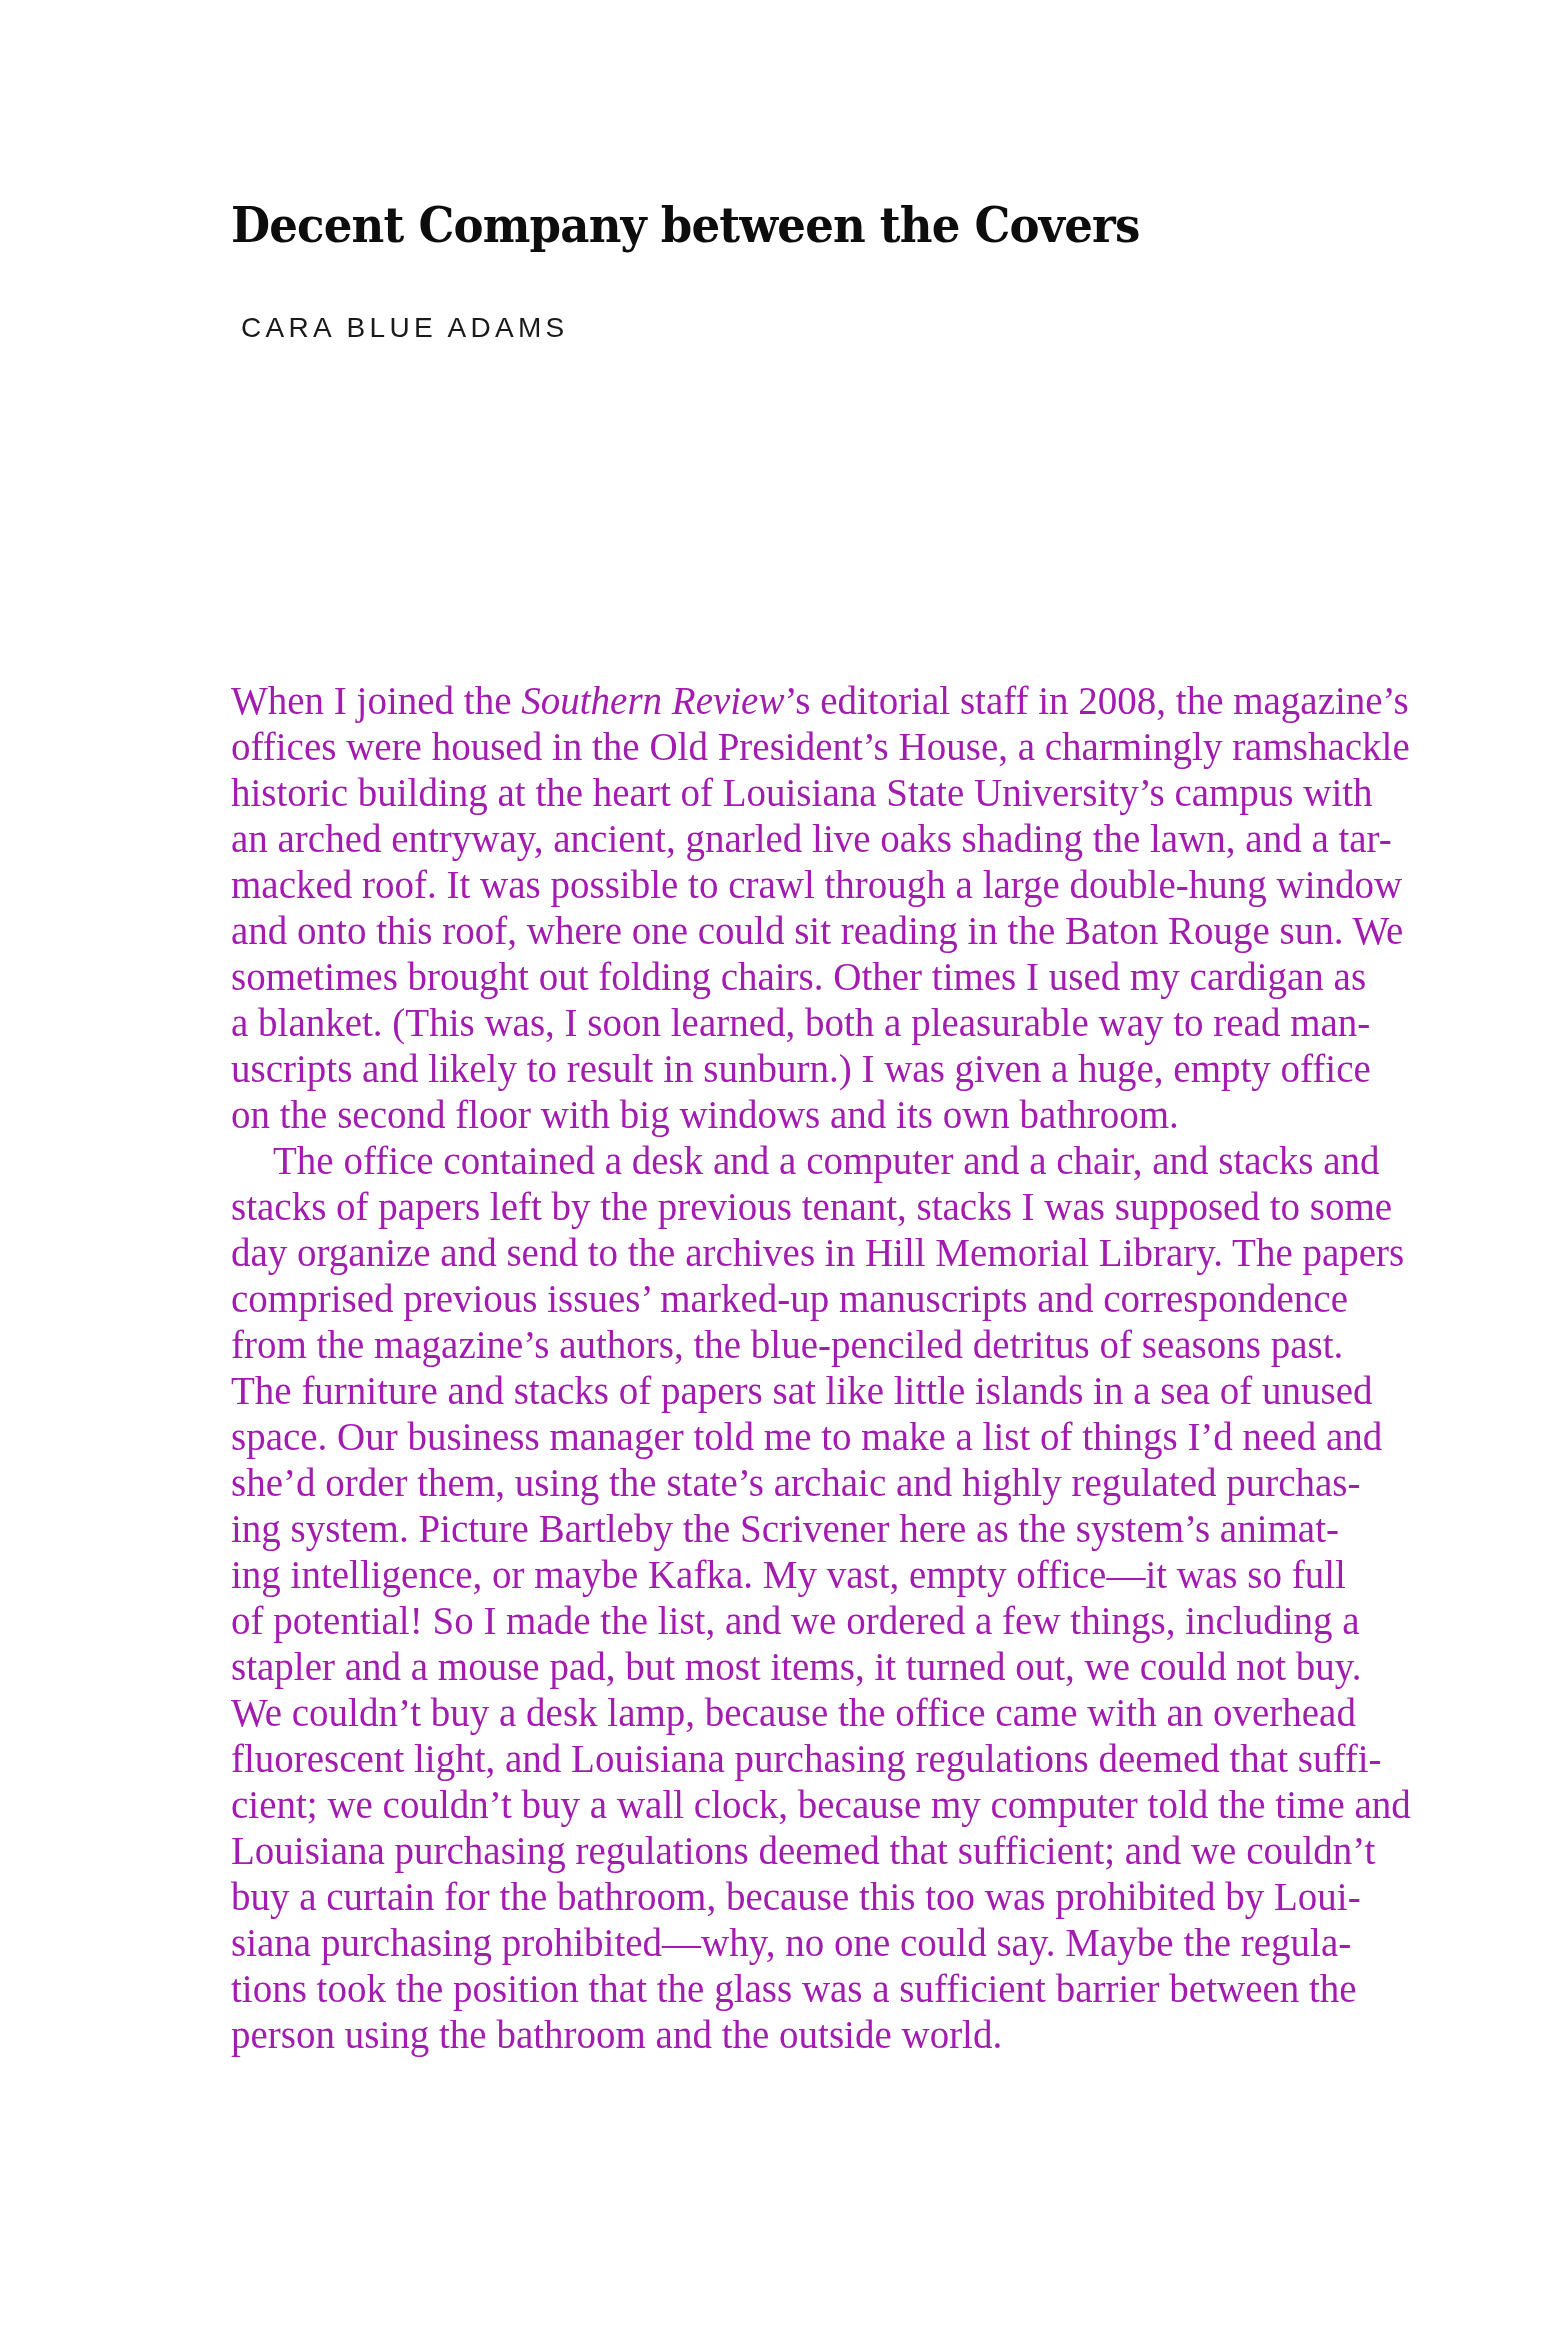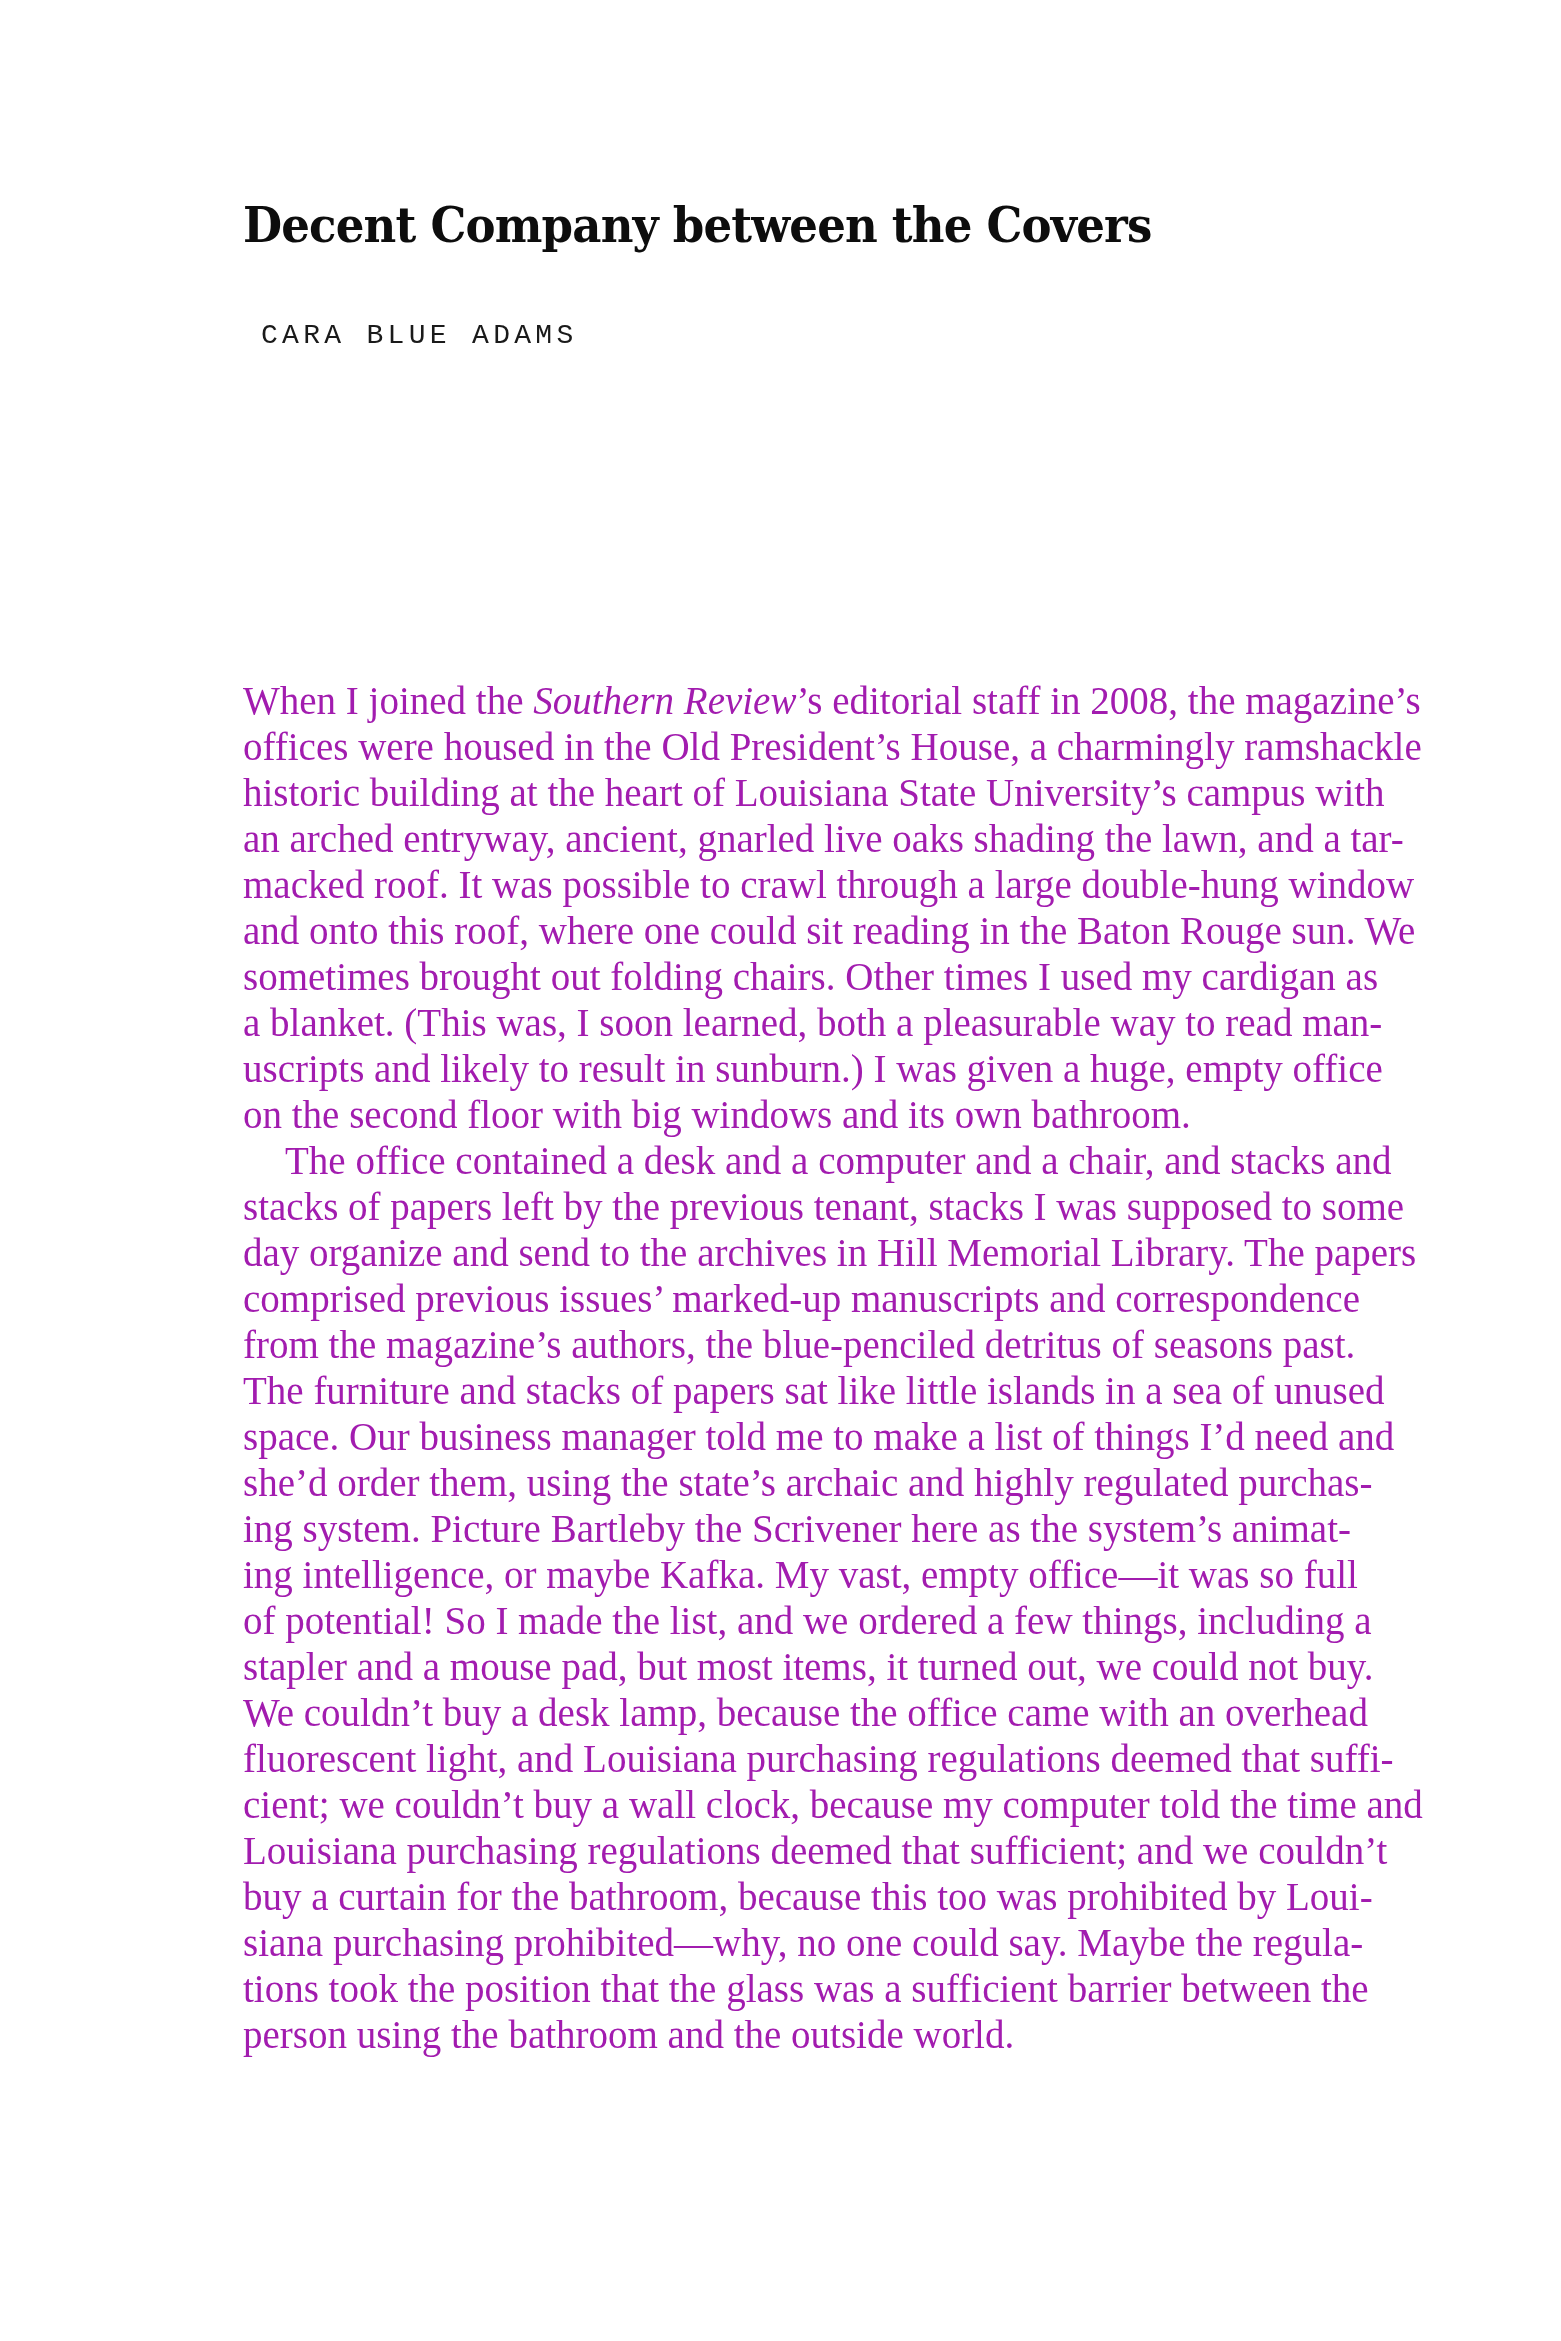--- a/index.html
+++ b/index.html
@@ -1,26 +1,26 @@
 <!DOCTYPE html>
 <html style="font-size:14px"><head>
 <meta charset="utf-8">
 <style>
   html, body { margin:0; padding:0; background:#ffffff; }
   body { width:1561px; height:2342px; position:relative; overflow:hidden; color:#111; }
-  .page { position:absolute; left:16px; top:0; width:1310px; height:2342px; }
+  .page { position:absolute; left:4px; top:0; width:1310px; height:2342px; }
   .title {
     position:absolute; left:227px; top:196px; margin:0;
     font-family:"DejaVu Serif", serif; font-weight:bold; font-size:49px;
     letter-spacing:-0.9px; color:#0d0d0d; white-space:nowrap;
     transform-origin:left top; transform:scaleX(0.92);
   }
   .author {
-    position:absolute; left:229px; top:304px; margin:16px;
-    font-family:Liberation Mono, monospace; font-size:28px; letter-spacing:4.3px;
+    position:absolute; left:229px; top:304px; margin:8px;
+    font-family:Liberation Sans, sans-serif; font-size:28px; letter-spacing:4.3px;
     color:#1a1a1a; white-space:nowrap;
   }
   .body {
     position:absolute; left:227px; top:678px; width:1091px;
     font-family:"Liberation Serif", serif; font-size:39px; line-height:46px; color:#a21caf;
   }
   .line { display:block; height:46px; white-space:nowrap; text-align-last:justify; text-align:justify; }
   .line.last { text-align-last:left; }
   .line.indent { padding-left:42px; }
   .it { font-style:italic; }

